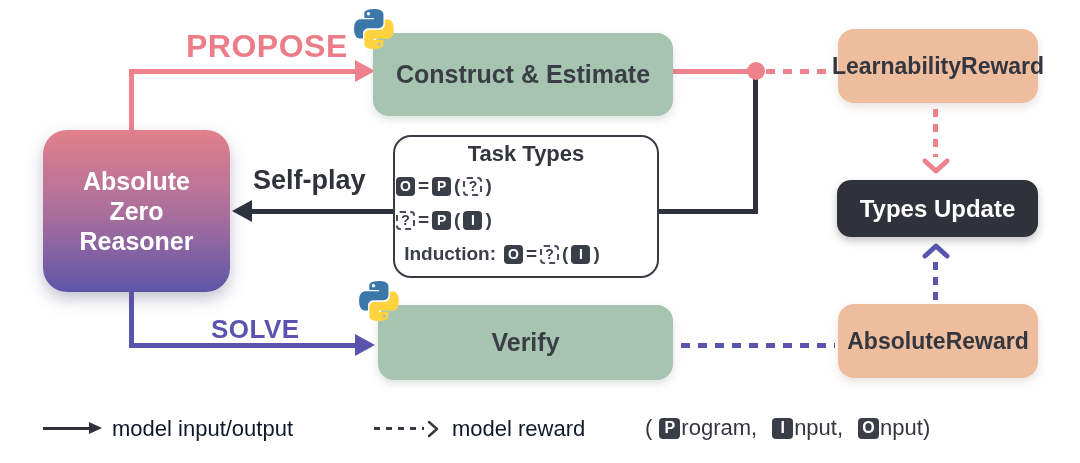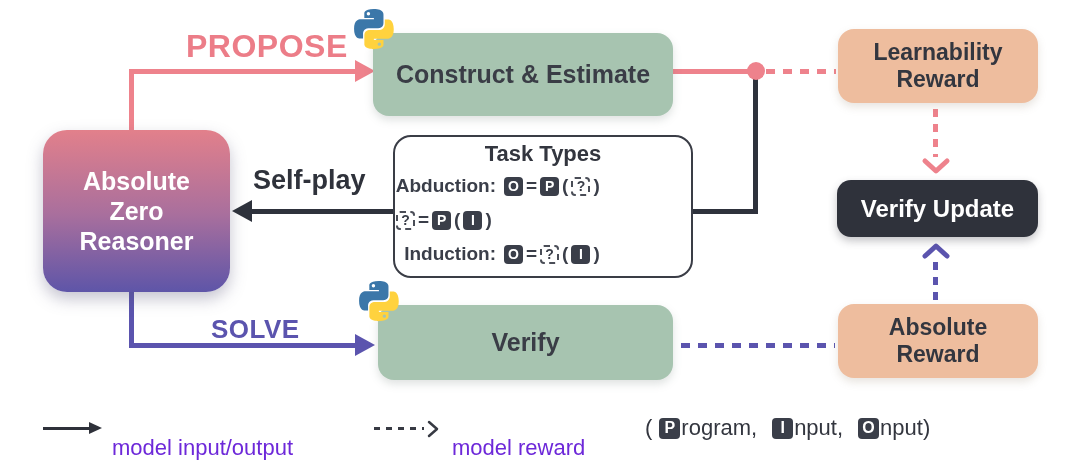--- a/index.html
+++ b/index.html
@@ -20,36 +20,36 @@
   .green-box{
     background:#a7c4b0;border-radius:16px;
     display:flex;align-items:center;justify-content:center;
     color:#3a3d46;font-size:25px;font-weight:600;
     box-shadow:0 4px 9px rgba(110,125,120,.22);
   }
   .construct-box{left:373px;top:33px;width:300px;height:83px;}
   .verify-box{left:378px;top:305px;width:295px;height:75px;}
   .peach-box{
     background:#eebd9e;border-radius:16px;width:200px;
-    display:flex;flex-direction:column;align-items:center;justify-content:center;
+    display:flex;flex-direction:row;align-items:center;justify-content:center;
     color:#33363f;font-size:23px;font-weight:600;line-height:27px;
     box-shadow:0 4px 9px rgba(150,130,110,.22);
   }
   .learnability-box{left:838px;top:29px;height:74px;}
   .accuracy-box{left:838px;top:304px;height:74px;}
   .dark-box{
     left:837px;top:180px;width:201px;height:57px;border-radius:14px;
     background:#2f323b;color:#fff;font-size:24px;font-weight:600;
     display:flex;align-items:center;justify-content:center;
     box-shadow:0 4px 9px rgba(60,60,70,.3);
   }
 
   
   .task-box{
-    left:393px;top:135px;width:300px;height:143px;background:#fff;
+    left:393px;top:135px;width:266px;height:143px;background:#fff;
     border:2.5px solid #3a3d46;border-radius:18px;z-index:3;box-sizing:border-box;
     padding-top:3px;
   }
   .task-title{text-align:center;font-size:22px;font-weight:600;color:#33363f;margin:1px 0 2px 0;}
   .task-row{display:grid;grid-template-columns:108px auto;align-items:center;height:34px;}
   .task-label{text-align:right;font-size:19px;font-weight:600;color:#3a3e49;padding-right:7px;}
   .formula{display:flex;align-items:center;}
   .badge-solid,.badge-dashed{
     width:19px;height:19px;border-radius:4px;display:inline-flex;align-items:center;justify-content:center;
     font-size:14px;font-weight:700;box-sizing:border-box;margin:0 1px;
@@ -69,21 +69,21 @@
   .v-dash-purple{background:repeating-linear-gradient(180deg,#5b54ae 0 8px,transparent 8px 15px);}
   .arrow-right{width:0;height:0;border-top:11.5px solid transparent;border-bottom:11.5px solid transparent;}
   .arrow-left{width:0;height:0;border-top:11.5px solid transparent;border-bottom:11.5px solid transparent;}
   .dot{width:18px;height:18px;border-radius:50%;background:#ee828c;z-index:2;}
 
   .propose-label{left:186px;top:28px;font-size:32px;font-weight:700;color:#ec7d88;letter-spacing:.5px;}
   .solve-label{left:211px;top:314px;font-size:26px;font-weight:700;color:#5b54ae;letter-spacing:.5px;}
   .selfplay-label{left:253px;top:165px;font-size:27px;font-weight:600;color:#2f323b;}
 
   
-  .legend-text{font-size:22px;color:#6d28d9;margin-top:19px;}
+  .legend-text{font-size:22px;color:#0f172a;}
   .legend-badge{
     width:21px;height:21px;border-radius:4px;background:#3a3e49;color:#fff;
     display:inline-flex;align-items:center;justify-content:center;
     font-size:16px;font-weight:700;margin:0 1px;
   }
   .legend-paren{left:645px;top:415px;display:flex;align-items:center;font-size:22px;color:#33363f;}
   .legend-paren .gap{width:14px;display:inline-block;}
 
   .py-icon{z-index:4;}
 </style>
@@ -148,21 +148,20 @@
     <span>Verify</span>
   </div>
   <svg class="abs py-icon" style="left:355px;top:276px;" width="48" height="50" viewBox="0 0 111 111">
       <use href="#pylogo"></use>
     </svg>
 
   <div class="abs task-box">
     <div class="task-title">Task Types</div>
     <div>
         <div class="task-row">
-          <span class="task-label">Abduction:</span>
           <span class="formula">
             <span class="badge-solid">O</span>
             <span class="op">=</span>
             <span class="badge-solid">P</span>
             <span class="op">(</span>
             <span class="badge-dashed">?</span>
             <span class="op">)</span>
           </span>
         </div>
         <div class="task-row">
@@ -188,21 +187,21 @@
         </div>
       </div>
   </div>
 
   <div class="abs peach-box learnability-box">
     <span>Learnability</span>
     <span>Reward</span>
   </div>
 
   <div class="abs dark-box">
-    <span>Verify Update</span>
+    <span>Types Update</span>
   </div>
 
   <div class="abs peach-box accuracy-box">
     <span>Absolute</span>
     <span>Reward</span>
   </div>
 
   <div class="abs" style="left:43px;top:427px;width:48px;height:2.5px;background:#2e313a;"></div>
   <div class="abs" style="left:89px;top:422px;width:0;height:0;border-top:6px solid transparent;border-bottom:6px solid transparent;border-left:13px solid #2e313a;"></div>
   <div class="abs legend-text" style="left:112px;top:416px;">model input/output</div>

